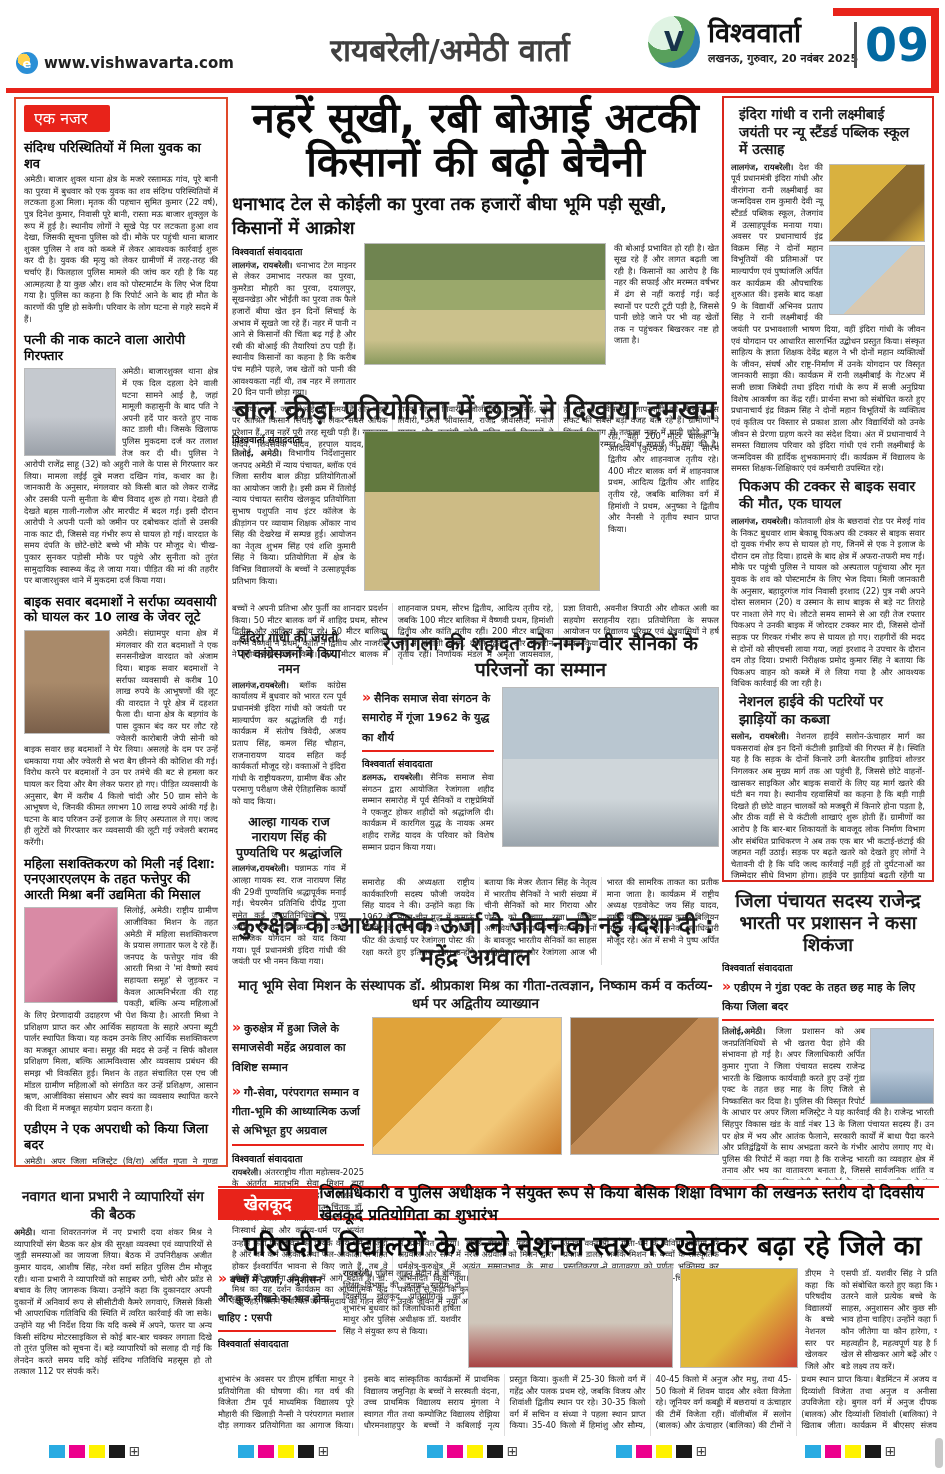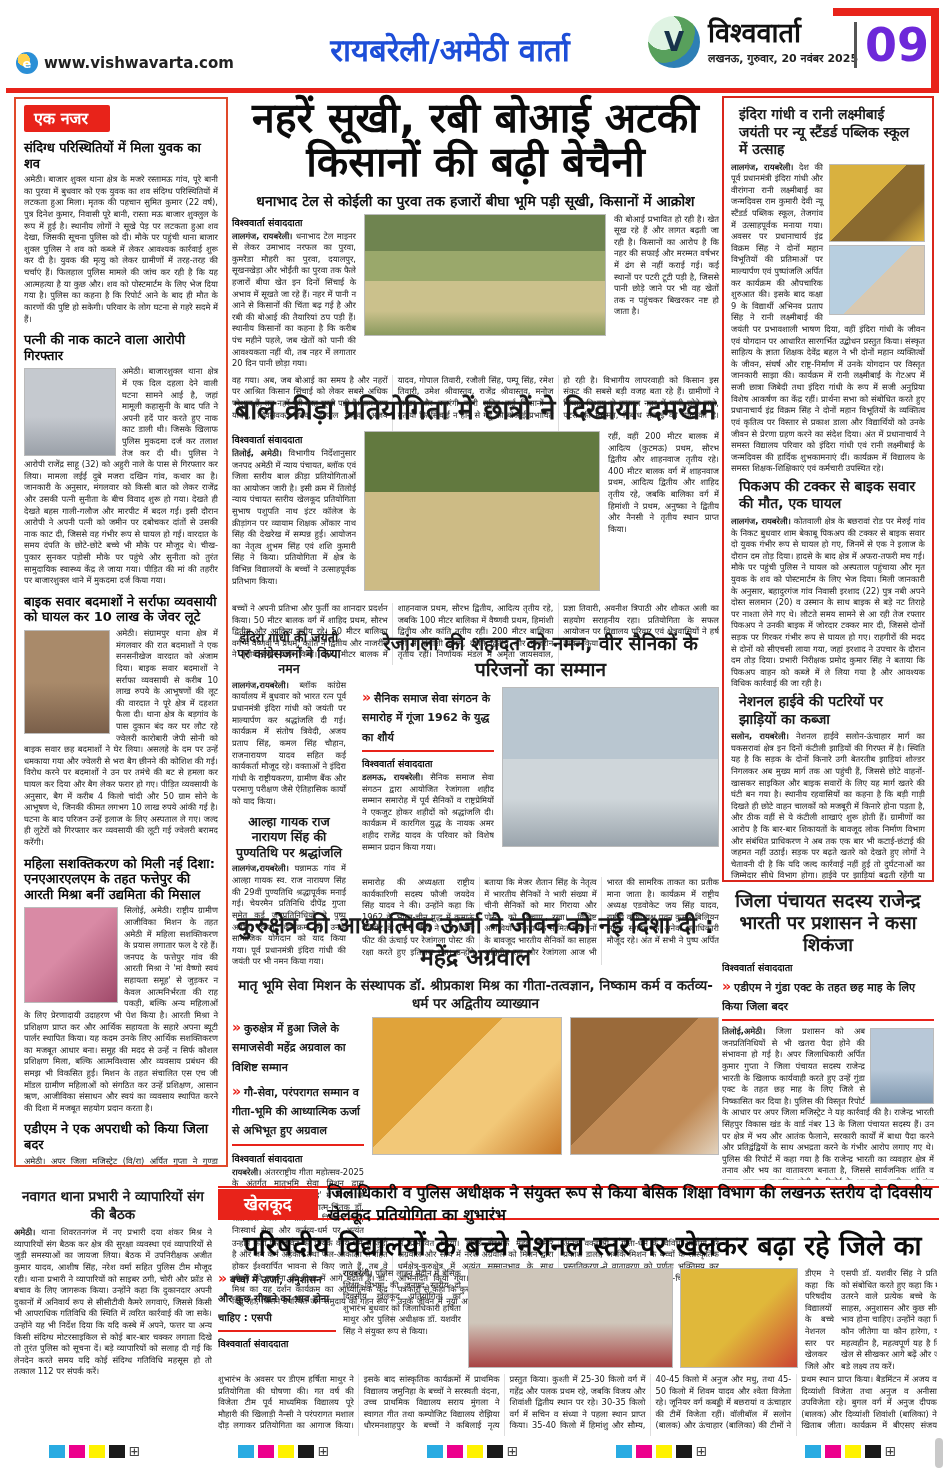--- a/index.html
+++ b/index.html
@@ -5,30 +5,30 @@
   html,body{margin:0;padding:0;background:#f2f2f2;}
   #page{position:relative;width:945px;height:1474px;background:#fff;margin:0 auto;
         font-family:"DejaVu Sans",sans-serif;color:#1c1c1c;overflow:hidden;}
   
   .site{position:absolute;left:16px;top:52px;display:flex;align-items:center;gap:6px;}
   .eicon{width:22px;height:22px;border-radius:50%;
          background:radial-gradient(circle at 35% 35%,#ffd24d 0 30%,#2b8fd6 31% 75%,#1265a8 100%);
          display:flex;align-items:center;justify-content:center;color:#fff;font-weight:bold;font-size:13px;}
   .siteurl{font-weight:bold;font-size:15px;color:#222;}
   .secttitle{position:absolute;left:255px;top:28px;width:390px;text-align:center;
-             font-size:31px;font-weight:800;color:#1d4ed8;}
+             font-size:31px;font-weight:800;color:#404040;}
   .brand{position:absolute;left:648px;top:16px;display:flex;gap:8px;align-items:center;}
   .vglobe{width:52px;height:52px;border-radius:50%;
           background:radial-gradient(circle at 30% 30%,#dff3e3 0 35%,#58a05c 36% 60%,#2e7fb5 61% 100%);
           display:flex;align-items:center;justify-content:center;color:#17324a;font-weight:800;font-size:26px;}
   .mast{font-size:27px;font-weight:800;color:#111;line-height:1.05;}
   .edate{font-size:11px;font-weight:bold;color:#222;margin-top:3px;}
   .pagecorner{position:absolute;top:8px;right:6px;width:98px;height:76px;
               border-top:8px solid #e8231a;border-right:8px solid #e8231a;}
-  .pagenum{position:absolute;right:16px;top:22px;font-size:46px;font-weight:bold;color:#6d28d9;
+  .pagenum{position:absolute;right:16px;top:22px;font-size:46px;font-weight:bold;color:#0369a1;
            border-left:3px solid #555;padding-left:8px;line-height:1;}
   .toprule{position:absolute;top:88px;left:6px;right:6px;height:5px;background:#e8231a;}
   
   .bd{font-size:8.3px;line-height:1.4;text-align:justify;color:#1d1d1d;}
   .dl{font-weight:bold;}
   .by{font-weight:bold;font-size:9.5px;color:#111;margin:2px 0;}
   .ph{border:1px solid #bbb;box-sizing:border-box;}
   .cols3{column-count:3;column-gap:10px;column-rule:1px solid #ddd;}
   .cols5{column-count:5;column-gap:10px;column-rule:1px solid #ddd;}
   .quote{border-bottom:2px solid #e8231a;padding-bottom:5px;margin-bottom:5px;}
@@ -44,29 +44,29 @@
   .ph-school{background:linear-gradient(135deg,#b8cfe0 0 50%,#d9c9b0 50% 100%);}
   .ph-police{background:linear-gradient(180deg,#c5c9cf 0 55%,#9aa0a8 100%);}
   .ph-man{background:linear-gradient(180deg,#a98a6a 0 50%,#7a5f4a 100%);}
   .ph-shop{background:linear-gradient(135deg,#d98aa5 0 45%,#a04a6a 100%);}
   .ph-member{background:linear-gradient(180deg,#b8c8d8 0 55%,#8098b0 100%);}
   .ph-dm{background:linear-gradient(180deg,#cfc6ba 0 55%,#a84444 100%);}
   .ph-dance{background:linear-gradient(135deg,#e0b83a 0 55%,#cc4433 100%);}
   
   .eknazar{position:absolute;top:97px;left:14px;width:214px;height:1070px;
            border:2px solid #e0492a;padding:6px 8px;box-sizing:border-box;overflow:hidden;}
-  .enlabel{background:#e8231a;color:#fff;font-weight:700;font-size:16px;display:inline-block;
+  .enlabel{background:#e8231a;color:#fff;font-weight:400;font-size:16px;display:inline-block;
            padding:2px 22px 3px 10px;border-radius:2px;margin-bottom:6px;}
   .enstory{margin-bottom:7px;}
   .enstory h3{font-size:13px;font-weight:800;margin:2px 0 3px;line-height:1.2;color:#0d0d0d;}
   .flph{float:left;margin:2px 6px 2px 0;}
   
   .lead{position:absolute;top:96px;left:232px;width:487px;}
   .lead-h{font-size:41px;font-weight:800;text-align:center;line-height:1.08;color:#0b0b0b;}
-  .lead-sub{font-size:14px;font-weight:bold;text-align:center;margin:6px 0 4px;color:#111;}
+  .lead-sub{font-size:18px;font-weight:bold;text-align:left;margin:6px 0 4px;color:#111;}
   .lead-grid{display:grid;grid-template-columns:124px 242px 1fr;gap:8px;margin-top:2px;}
   .lead-bottom{margin-top:5px;height:56px;overflow:hidden;}
   .block{position:absolute;left:232px;width:487px;}
   .bal-h{font-size:27px;font-weight:800;text-align:center;margin:0 0 4px;}
   .bal-grid{display:grid;grid-template-columns:124px 236px 1fr;gap:8px;}
   .row3{position:absolute;top:630px;left:232px;width:487px;display:flex;gap:16px;}
   .minicol{width:114px;flex:none;}
   .minicol h4{font-size:12.5px;font-weight:800;text-align:center;margin:0 0 3px;line-height:1.25;}
   .rez{flex:1;}
   .rez-h{font-size:19px;font-weight:800;text-align:center;margin:0 0 5px;}
@@ -82,21 +82,21 @@
   .rightbox h3{font-size:14px;font-weight:800;line-height:1.25;margin:3px 8px 3px;}
   .rb-ph{float:right;margin:2px 0 3px 6px;}
   .zila{position:absolute;top:890px;left:722px;width:212px;height:290px;overflow:hidden;}
   .zila-h{font-size:18.5px;font-weight:800;text-align:center;line-height:1.2;margin:0 0 4px;}
   .zilaph{float:right;margin:2px 0 2px 5px;}
   
   .navagat{position:absolute;top:1188px;left:14px;width:198px;height:250px;overflow:hidden;}
   .navagat h3{font-size:13.5px;font-weight:800;text-align:center;margin:0 0 4px;line-height:1.3;}
   .strip{position:absolute;top:1186px;left:218px;right:6px;height:34px;
          border-top:2px solid #e8231a;border-bottom:2px solid #e8231a;
-         display:flex;align-items:center;gap:10px;box-sizing:border-box;}
+         display:flex;align-items:center;gap:2px;box-sizing:border-box;}
   .striplabel{background:#e8231a;color:#fff;font-weight:800;font-size:17px;
               padding:3px 26px;flex:none;}
   .striphead{font-size:15.5px;font-weight:800;color:#0d0d0d;}
   .sport-h{position:absolute;top:1226px;left:228px;right:8px;text-align:center;
            font-size:27px;font-weight:800;color:#0b0b0b;}
   .sport-body{position:absolute;top:1268px;left:218px;right:8px;height:102px;
               display:flex;gap:7px;overflow:hidden;}
   .spcol{width:118px;flex:none;}
   .sport-bottom{position:absolute;top:1374px;left:218px;right:8px;height:62px;overflow:hidden;}
   

